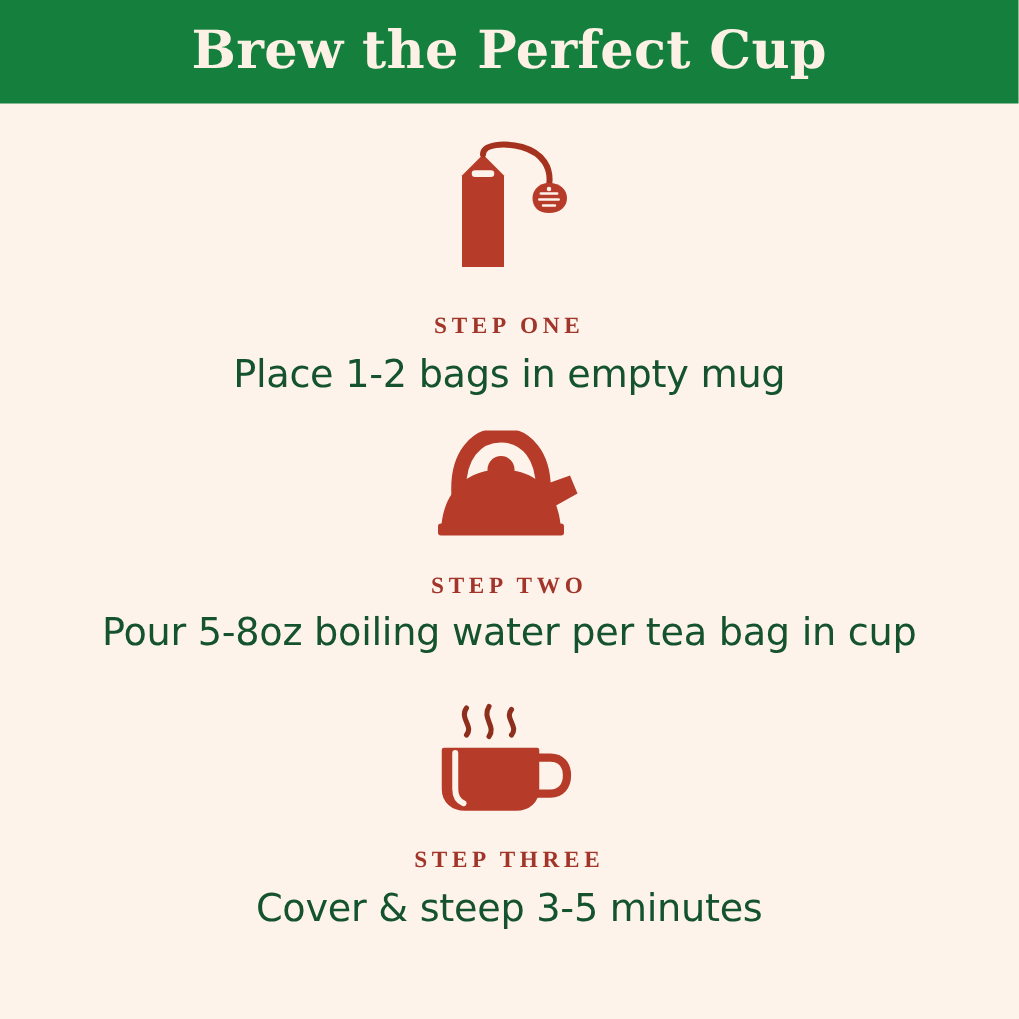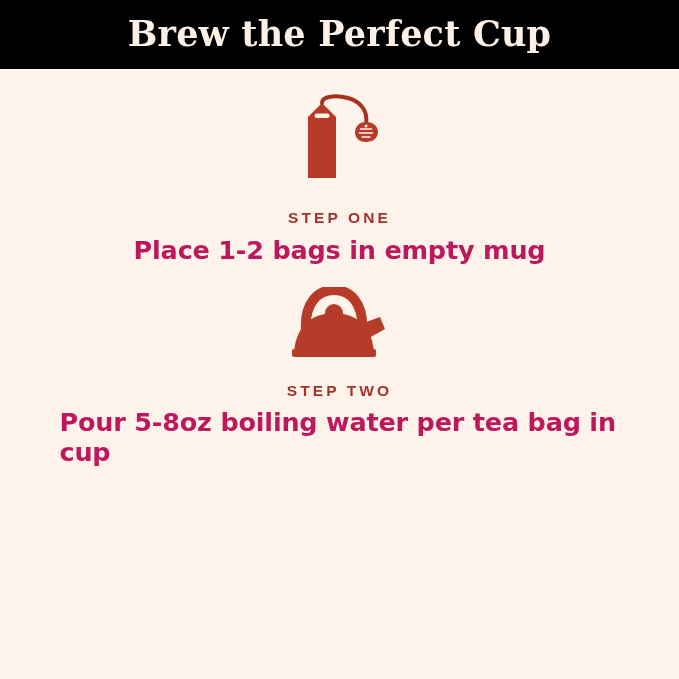--- a/index.html
+++ b/index.html
@@ -20,21 +20,21 @@
     height: 679px;
     background: #fdf3ea;
     display: flex;
     flex-direction: column;
   }
 
   
   .header-bar {
     width: 100%;
     height: 69px;
-    background: #000000;
+    background: #15803d;
     display: flex;
     align-items: center;
     justify-content: center;
     flex: none;
   }
   .header-title {
     font-family: "DejaVu Serif", "Liberation Serif", serif;
     font-weight: bold;
     font-size: 35px;
     letter-spacing: 0.2px;
@@ -61,35 +61,35 @@
   .step-1 { padding-top: 25px; }
   .step-2 { padding-top: 22px; }
   .step-3 { padding-top: 25px; }
 
   .step-icon {
     display: block;
     line-height: 0;
   }
 
   .step-label {
-    font-family: Liberation Sans, sans-serif;
+    font-family: Liberation Serif, serif;
     font-weight: bold;
     font-size: 15.5px;
     letter-spacing: 3.1px;
     color: #a2352a;
     text-transform: uppercase;
     text-align: center;
     line-height: 1;
   }
 
   .step-text {
     font-family: "DejaVu Sans", "Liberation Sans", sans-serif;
-    font-weight: bold;
+    font-weight: normal;
     font-size: 25.5px;
-    color: #be185d;
+    color: #14532d;
     line-height: 1.18;
     letter-spacing: -0.2px;
     max-width: 560px;
   }
 
   .gap-label-icon { height: 24px; }
   .gap-text-label { height: 9px; }
 </style>
 </head>
 <body>
@@ -138,15 +138,37 @@
 
           <rect x="4" y="62" width="84" height="8" rx="2" fill="#b63b28"></rect>
         </svg>
       </div>
       <div class="gap-label-icon"></div>
       <div class="step-label">STEP TWO</div>
       <div class="gap-text-label"></div>
       <div class="step-text">Pour 5-8oz boiling water per tea bag in cup</div>
     </div>
 
+    <div class="step step-3">
+      <div class="step-icon">
+        <svg width="104" height="80" viewBox="0 0 104 80" xmlns="http://www.w3.org/2000/svg">
+
+          <g fill="none" stroke="#8e2f1e" stroke-width="3.4" stroke-linecap="round">
+            <path d="M23 28 C 28 22, 18 17, 23 10"></path>
+            <path d="M38 29 C 43 22, 33 17, 38 9"></path>
+            <path d="M53 28 C 58 22, 48 17, 53 11"></path>
+          </g>
+
+          <path d="M65 43 H79 C 86 43, 90 48, 90 55 C 90 62, 86 67, 79 67 H65" fill="none" stroke="#b63b28" stroke-width="5.5" stroke-linejoin="round"></path>
+
+          <path d="M8 38 H70 V64 C 70 72, 64 77, 56 77 H22 C 14 77, 8 72, 8 64 Z" fill="#b63b28" stroke="#b63b28" stroke-width="3" stroke-linejoin="round"></path>
+
+          <path d="M15.5 40 V64 C 15.5 69, 17.5 72, 21 73.5" fill="none" stroke="#fdf3ea" stroke-width="4" stroke-linecap="round"></path>
+        </svg>
+      </div>
+      <div class="gap-label-icon"></div>
+      <div class="step-label">STEP THREE</div>
+      <div class="gap-text-label"></div>
+      <div class="step-text">Cover &amp; steep 3-5 minutes</div>
+    </div>
 
   </div>
 </div>
 
 </body></html>

